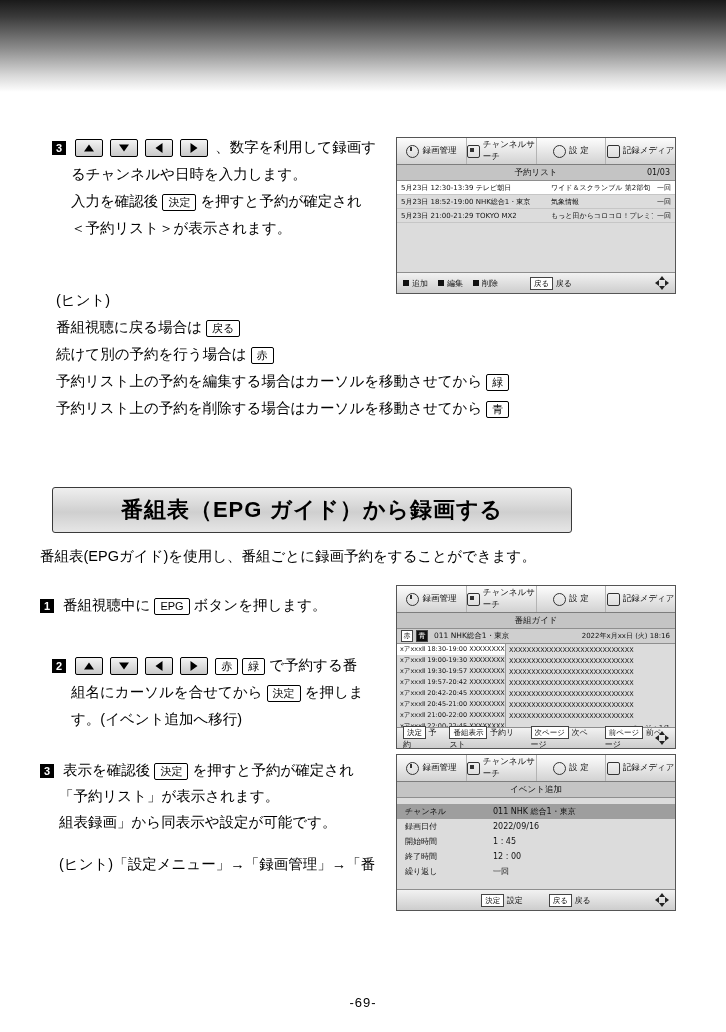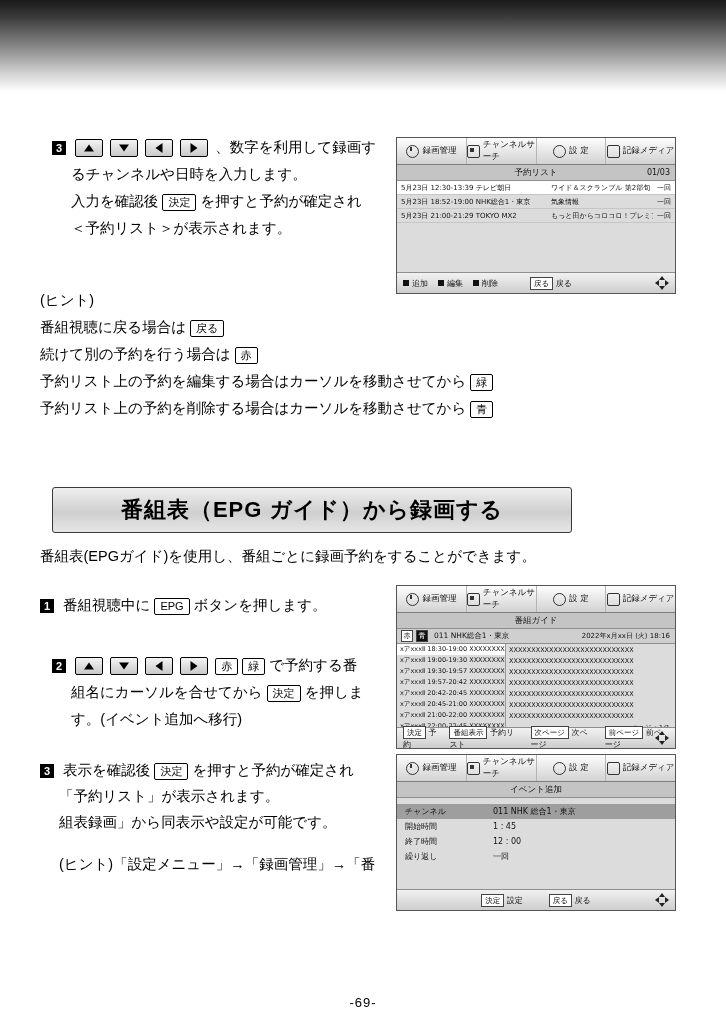--- a/index.html
+++ b/index.html
@@ -33,21 +33,21 @@
   .ak-up i{transform:translate(-50%,-50%);border-left:5px solid transparent;border-right:5px solid transparent;border-bottom:7px solid #000;}
   .ak-down i{transform:translate(-50%,-50%);border-left:5px solid transparent;border-right:5px solid transparent;border-top:7px solid #000;}
   .ak-left i{transform:translate(-50%,-50%);border-top:5px solid transparent;border-bottom:5px solid transparent;border-right:7px solid #000;}
   .ak-right i{transform:translate(-50%,-50%);border-top:5px solid transparent;border-bottom:5px solid transparent;border-left:7px solid #000;}
 
   
   .sec1{position:absolute;left:52px;top:42px;width:330px;}
   .sec1 .line{font-size:14.5px;line-height:27px;}
   .indent{padding-left:19px;}
 
-  .hint{position:absolute;left:40px;top:195px;width:560px;font-size:14.5px;line-height:27px;}
+  .hint{position:absolute;left:56px;top:195px;width:560px;font-size:14.5px;line-height:27px;}
 
   
   .headband{
     position:absolute;left:52px;top:395px;width:518px;height:44px;
     background:linear-gradient(to bottom,#efefef,#cfcfcf 55%,#e6e6e6);
     border:1px solid #3a3a3a;border-radius:3px;
   }
   .headband span{
     display:block;text-align:center;line-height:44px;font-size:22px;font-weight:bold;letter-spacing:1px;
   }
@@ -377,20 +377,24 @@
     </div>
     <div class="scr-title">
       <span>イベント追加</span>
     </div>
     <div style="padding-top:6px">
       <div class="ev-row sel">
         <span class="lbl">チャンネル</span>
         <span>011 NHK 総合1・東京</span>
       </div>
       <div class="ev-row">
+        <span class="lbl">録画日付</span>
+        <span>2022/09/16</span>
+      </div>
+      <div class="ev-row">
         <span class="lbl">開始時間</span>
         <span>1 : 45</span>
       </div>
       <div class="ev-row">
         <span class="lbl">終了時間</span>
         <span>12 : 00</span>
       </div>
       <div class="ev-row">
         <span class="lbl">繰り返し</span>
         <span>一回</span>

